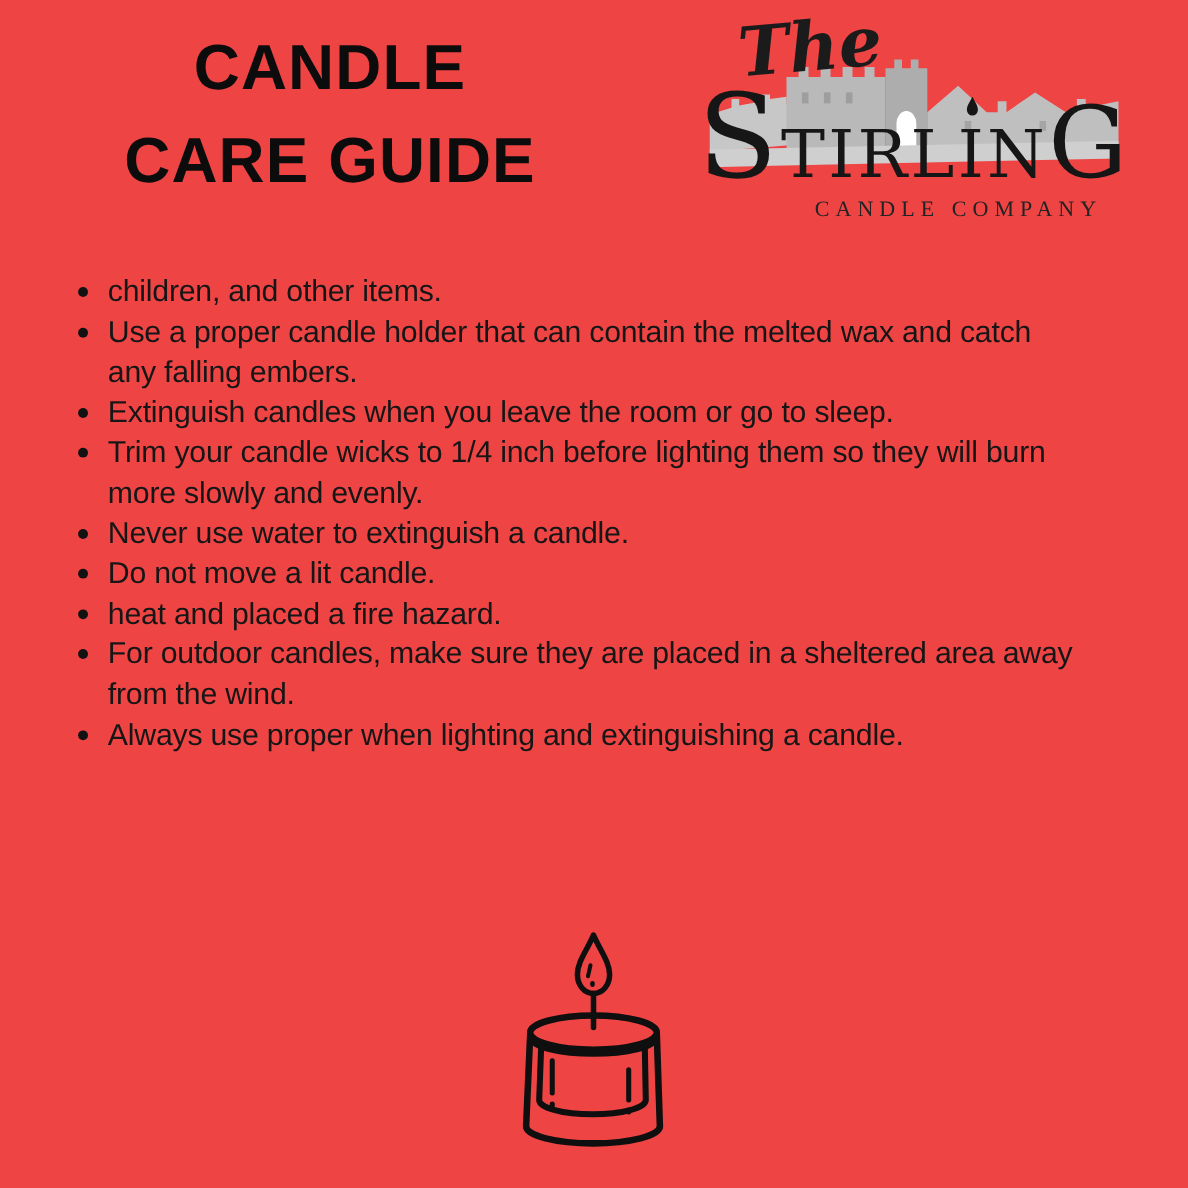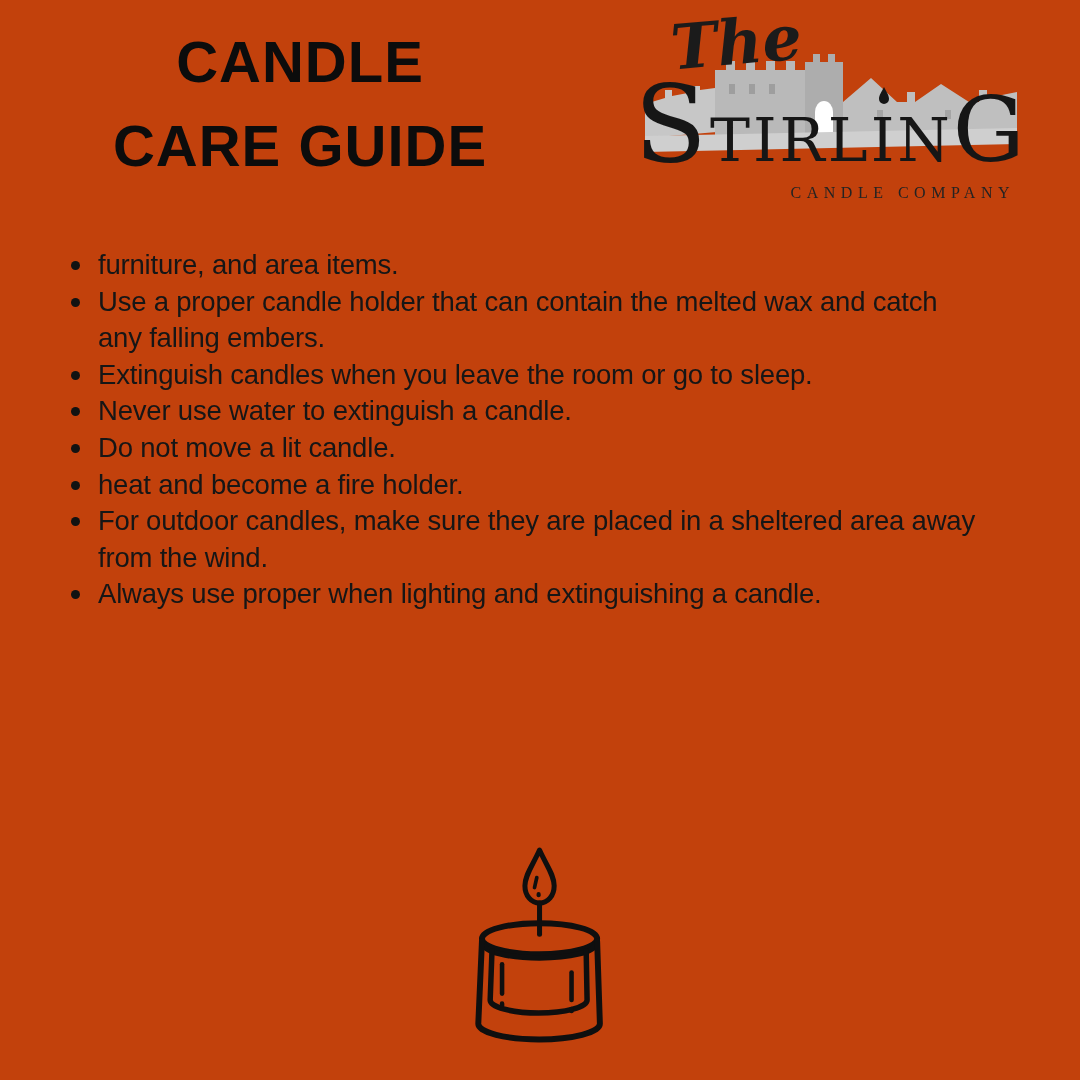--- a/index.html
+++ b/index.html
@@ -1,36 +1,36 @@
 <!DOCTYPE html>
 <html><head>
 <meta charset="utf-8">
 <style>
   html,body{margin:0;padding:0;background:#ffffff;}
-  .page{position:relative;width:1080px;height:1080px;background:#c2410c;overflow:hidden;
+  .page{position:relative;width:1080px;height:1080px;background:#ef4444;overflow:hidden;
         font-family:"Liberation Sans",sans-serif;color:#111;}
 
   
   .title-block{position:absolute;left:70px;top:20px;width:460px;text-align:center;
                font-weight:700;font-size:58px;line-height:84px;letter-spacing:1px;color:#0c0c0c;}
 
   
   .logo{position:absolute;left:645px;top:10px;width:372px;height:192px;}
   .castle{position:absolute;left:0;top:22px;width:372px;height:135px;}
   .logo-the{position:absolute;left:26px;top:-4px;font-family:"DejaVu Serif",serif;font-style:italic;
             font-weight:700;font-size:62px;color:#1b1b1b;transform:rotate(-5deg);}
   .logo-stirling{position:absolute;left:0;right:0;bottom:24px;display:flex;align-items:baseline;
                  justify-content:center;font-family:"DejaVu Serif",serif;color:#161616;letter-spacing:3px;}
   .ltr-s{font-size:106px;line-height:1;}
   .ltr-mid{font-size:60px;line-height:1;text-align:center;}
   .ltr-i{position:relative;font-size:60px;line-height:1;}
   .ltr-g{font-size:90px;line-height:1;}
   .i-flame{position:absolute;left:50%;top:-24px;transform:translateX(-50%);}
-  .logo-sub{position:absolute;right:2px;bottom:0;font-family:"Liberation Serif",serif;
-            font-size:16px;letter-spacing:5.5px;color:#232323;white-space:nowrap;}
+  .logo-sub{position:absolute;right:15px;bottom:0;font-family:"Liberation Serif",serif;
+            font-size:20px;letter-spacing:5.5px;color:#232323;white-space:nowrap;}
 
   
   .care-list{position:absolute;left:62px;top:247px;width:950px;}
   .care-list ul{margin:0;padding:0;list-style:none;}
   .care-list li{position:relative;padding-left:36px;font-size:27.5px;line-height:36.6px;
                 color:#161616;letter-spacing:-0.2px;}
   .care-list li::before{content:"";position:absolute;left:9px;top:14px;width:9px;height:9px;
                         border-radius:50%;background:#121212;}
   .bl{display:block;}
 
@@ -78,37 +78,41 @@
           </svg><span>I</span></span>
         <span class="ltr-mid">N</span>
         <span class="ltr-g">G</span>
     </div>
     <div class="logo-sub">CANDLE COMPANY</div>
   </div>
 
   <div class="care-list">
     <ul>
       <li>
-          <span class="bl">furniture, and area items.</span>
+          <span class="bl">children, and other items.</span>
         </li>
       <li>
           <span class="bl">Use a proper candle holder that can contain the melted wax and catch</span>
           <span class="bl">any falling embers.</span>
         </li>
       <li>
           <span class="bl">Extinguish candles when you leave the room or go to sleep.</span>
         </li>
       <li>
+          <span class="bl">Trim your candle wicks to 1/4 inch before lighting them so they will burn</span>
+          <span class="bl">more slowly and evenly.</span>
+        </li>
+      <li>
           <span class="bl">Never use water to extinguish a candle.</span>
         </li>
       <li>
           <span class="bl">Do not move a lit candle.</span>
         </li>
       <li>
-          <span class="bl">heat and become a fire holder.</span>
+          <span class="bl">heat and placed a fire hazard.</span>
         </li>
       <li>
           <span class="bl">For outdoor candles, make sure they are placed in a sheltered area away</span>
           <span class="bl">from the wind.</span>
         </li>
       <li>
           <span class="bl">Always use proper when lighting and extinguishing a candle.</span>
         </li>
     </ul>
   </div>

